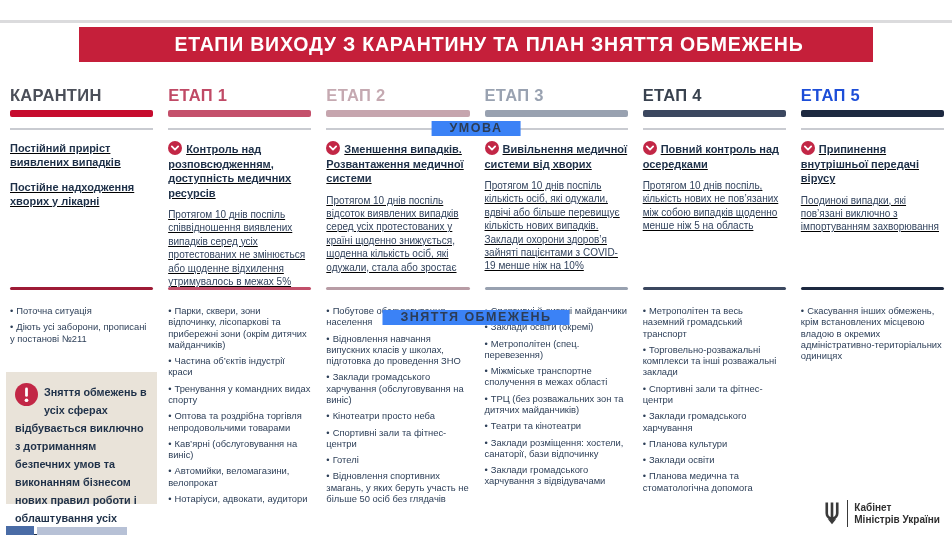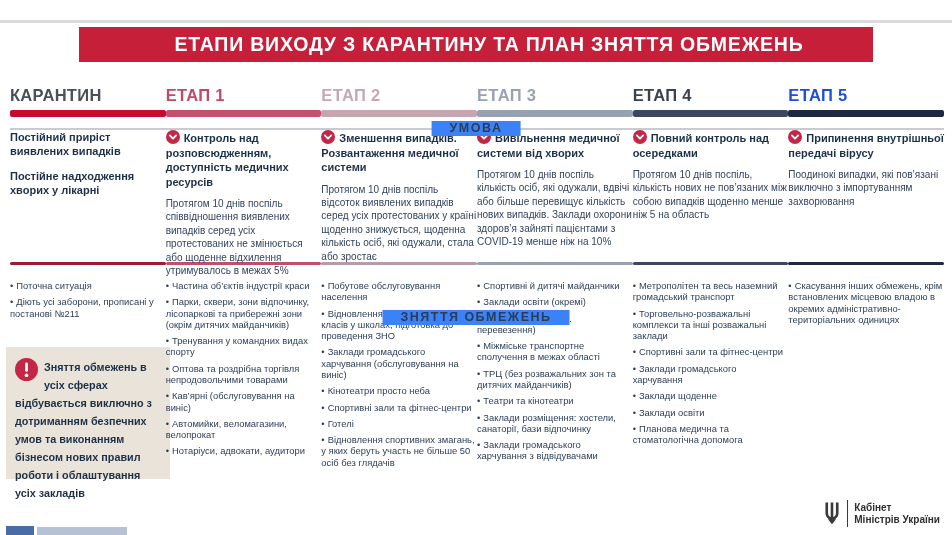--- a/index.html
+++ b/index.html
@@ -9,27 +9,27 @@
   }
   .top-line { position:absolute; top:20px; left:0; right:0; height:3px; background:#cfcfd2; opacity:.75; }
   .banner {
     position:absolute; top:27px; left:50%; transform:translateX(-50%);
     width:768px; height:35px; background:#c51f3a; color:#fff;
     font-size:19.5px; font-weight:bold; letter-spacing:.8px;
     display:flex; align-items:center; justify-content:center; white-space:nowrap;
   }
   .grid {
     position:absolute; top:86px; left:10px; width:934px;
-    display:grid; grid-template-columns:repeat(6,1fr); 
+    display:grid; grid-template-columns:repeat(6,1fr); column-gap:15px;
   }
   .col { min-width:0; }
   .col-header { font-size:16.5px; font-weight:bold; letter-spacing:.3px; height:19px; white-space:nowrap; }
   .col-bar { height:7px; border-radius:2px; margin-top:5px; }
   .cond-line { height:2px; margin-top:11px; background:#c9cbd1; }
-  .cond-area { height:132px; box-sizing:border-box; }
+  .cond-area { height:157px; padding-top:11px; box-sizing:border-box;text-decoration:underline; }
   .cond-title { font-size:11px; font-weight:bold; color:#1e3048; line-height:1.32; margin:0 0 8px 0; }
   .check-icon svg { vertical-align:-2px; margin-right:4px; }
   .cond-body { font-size:10px; color:#33445e; line-height:1.34; margin:0; }
   .cond-para { font-size:11px; font-weight:bold; color:#1e3048; line-height:1.3; margin:0 0 10px 0; }
   .restr-line { height:3px; border-radius:1.5px; }
   .restr-list { padding-top:15px; }
   .restr-item { font-size:9.4px; color:#2d3f58; line-height:1.2; margin-bottom:5px; }
   .restr-item .bullet { margin-right:3px; }
   .section-label {
     position:absolute; left:50%; transform:translateX(-50%);
@@ -92,22 +92,22 @@
     <div class="cond-line" style="background: rgb(201, 203, 209);"></div>
     <div class="cond-area">
       <p class="cond-title"><span class="check-icon"><svg viewBox="0 0 20 20" width="14" height="14">
                 <circle class="accent" cx="10" cy="10" r="10" fill="#c22746"></circle>
                 <path d="M5.5 7.8 L10 12.3 L14.5 7.8" stroke="#fff" stroke-width="2.6" fill="none" stroke-linecap="round" stroke-linejoin="round"></path>
               </svg></span><span class="cond-title-text">Контроль над розповсюдженням, доступність медичних ресурсів</span></p>
       <p class="cond-body">Протягом 10 днів поспіль співвідношення виявлених випадків серед усіх протестованих не змінюється або щоденне відхилення утримувалось в межах 5%</p>
     </div>
     <div class="restr-line" style="background: rgb(193, 79, 106);"></div>
     <div class="restr-list">
+          <div class="restr-item"><span class="bullet">•</span><span>Парки, сквери, зони відпочинку, лісопаркові та прибережні зони (окрім дитячих майданчиків)</span></div>
           <div class="restr-item"><span class="bullet">•</span><span>Частина об’єктів індустрії краси</span></div>
-          <div class="restr-item"><span class="bullet">•</span><span>Парки, сквери, зони відпочинку, лісопаркові та прибережні зони (окрім дитячих майданчиків)</span></div>
           <div class="restr-item"><span class="bullet">•</span><span>Тренування у командних видах спорту</span></div>
           <div class="restr-item"><span class="bullet">•</span><span>Оптова та роздрібна торгівля непродовольчими товарами</span></div>
           <div class="restr-item"><span class="bullet">•</span><span>Кав’ярні (обслуговування на виніс)</span></div>
           <div class="restr-item"><span class="bullet">•</span><span>Автомийки, веломагазини, велопрокат</span></div>
           <div class="restr-item"><span class="bullet">•</span><span>Нотаріуси, адвокати, аудитори</span></div>
         </div>
   </div>
 
   <div class="col">
     <div class="col-header" style="color: rgb(197, 169, 177);">ЕТАП 2</div>
@@ -166,21 +166,21 @@
                 <path d="M5.5 7.8 L10 12.3 L14.5 7.8" stroke="#fff" stroke-width="2.6" fill="none" stroke-linecap="round" stroke-linejoin="round"></path>
               </svg></span><span class="cond-title-text">Повний контроль над осередками</span></p>
       <p class="cond-body">Протягом 10 днів поспіль, кількість нових не пов’язаних між собою випадків щоденно менше ніж 5 на область</p>
     </div>
     <div class="restr-line" style="background: rgb(59, 71, 95);"></div>
     <div class="restr-list">
           <div class="restr-item"><span class="bullet">•</span><span>Метрополітен та весь наземний громадський транспорт</span></div>
           <div class="restr-item"><span class="bullet">•</span><span>Торговельно-розважальні комплекси та інші розважальні заклади</span></div>
           <div class="restr-item"><span class="bullet">•</span><span>Спортивні зали та фітнес-центри</span></div>
           <div class="restr-item"><span class="bullet">•</span><span>Заклади громадського харчування</span></div>
-          <div class="restr-item"><span class="bullet">•</span><span>Заклади щоденне</span></div>
+          <div class="restr-item"><span class="bullet">•</span><span>Планова культури</span></div>
           <div class="restr-item"><span class="bullet">•</span><span>Заклади освіти</span></div>
           <div class="restr-item"><span class="bullet">•</span><span>Планова медична та стоматологічна допомога</span></div>
         </div>
   </div>
 
   <div class="col">
     <div class="col-header" style="color: #1d4ed8;">ЕТАП 5</div>
     <div class="col-bar" style="background: rgb(29, 41, 64);"></div>
     <div class="cond-line" style="background: rgb(201, 203, 209);"></div>
     <div class="cond-area">

